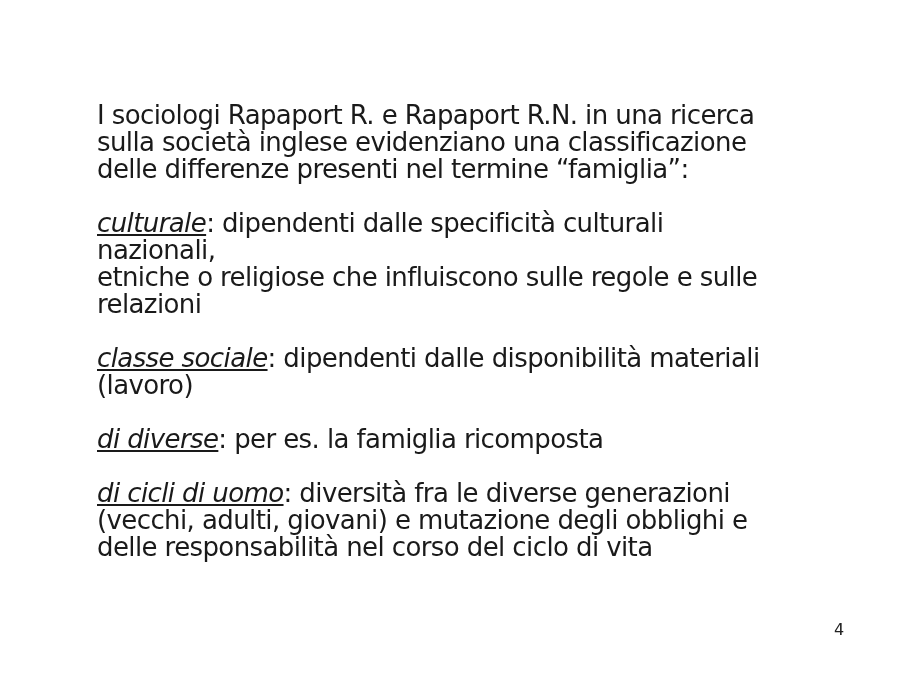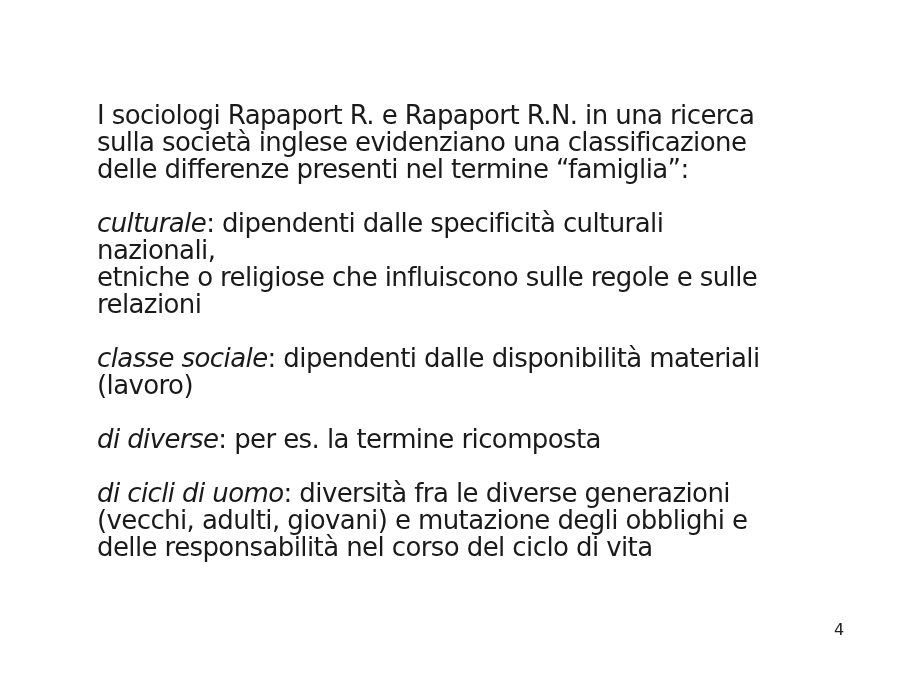--- a/index.html
+++ b/index.html
@@ -1,34 +1,34 @@
 <!DOCTYPE html>
 <html><head>
 <meta charset="utf-8">
 <style>
   html, body { margin:0; padding:0; background:#ffffff; }
   body { width:900px; height:675px; position:relative; overflow:hidden;
          font-family: "DejaVu Sans", sans-serif; color:#1a1a1a; }
   .slide-body { position:absolute; left:97px; top:94px; width:680px;
          font-size:26px; line-height:27px; letter-spacing:-0.6px;margin-top:8px; }
   .para { margin:0 0 27px 0; white-space:pre-line; }
-  .term { font-style:italic; }
+  .term { font-style:italic;text-decoration:underline; }
   .page-num { position:absolute; left:834px; top:620px; font-size:16px; color:#222; }
 </style>
 </head>
 <body>
 
 <div class="slide-body">
   <p class="para">I sociologi Rapaport R. e Rapaport R.N. in una ricerca
 sulla società inglese evidenziano una classificazione
 delle differenze presenti nel termine “famiglia”:</p>
   <p class="para"><span class="term">culturale</span><span>: dipendenti dalle specificità culturali nazionali,
 etniche o religiose che influiscono sulle regole e sulle
 relazioni</span></p>
   <p class="para"><span class="term">classe sociale</span><span>: dipendenti dalle disponibilità materiali
 (lavoro)</span></p>
-  <p class="para"><span class="term">di diverse</span><span>: per es. la termine ricomposta</span></p>
+  <p class="para"><span class="term">di diverse</span><span>: per es. la famiglia ricomposta</span></p>
   <p class="para"><span class="term">di cicli di uomo</span><span>: diversità fra le diverse generazioni
 (vecchi, adulti, giovani) e mutazione degli obblighi e
 delle responsabilità nel corso del ciclo di vita</span></p>
 </div>
 
 <div class="page-num">4</div>
 
 </body></html>

